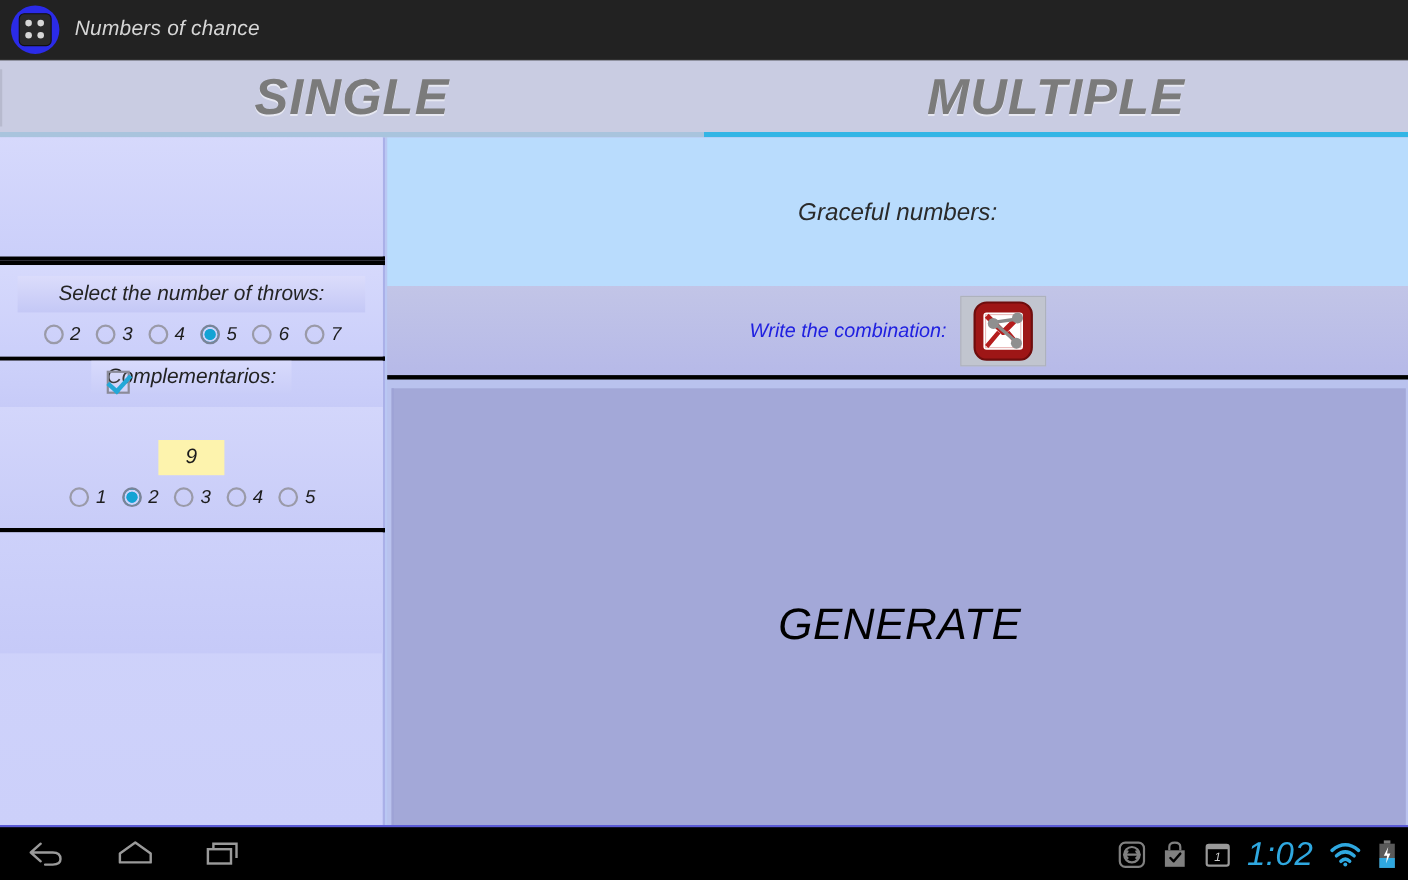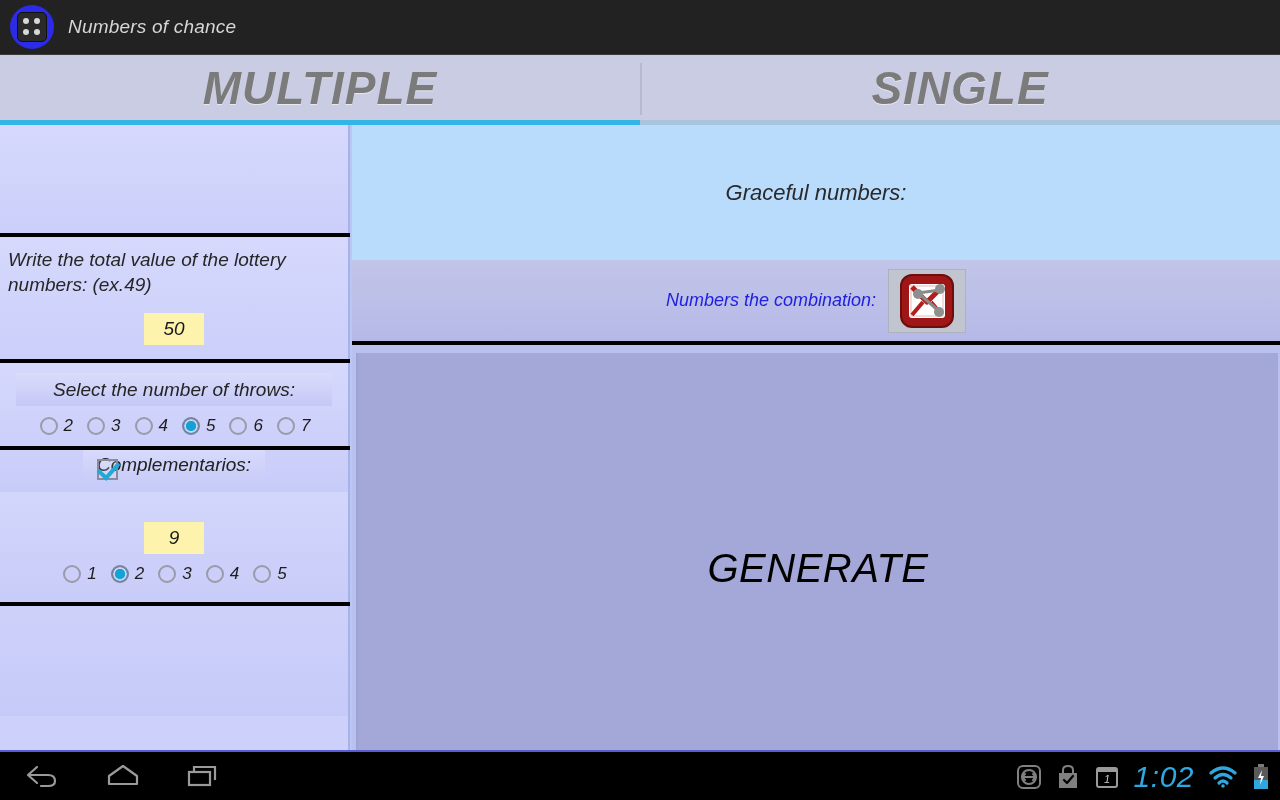--- a/index.html
+++ b/index.html
@@ -289,41 +289,37 @@
           <i></i>
           <i></i>
           <i></i>
           <i></i>
         </span>
     </div>
     <div id="app-title">Numbers of chance</div>
   </div>
 
   <div id="tabbar">
+    <div class="tab inactive">
+      <span class="tab-label">SINGLE</span>
+      <span class="underline"></span>
+    </div>
     <div class="tab active">
       <span class="tab-label">MULTIPLE</span>
       <span class="underline"></span>
     </div>
-    <div class="tab inactive">
-      <span class="tab-label">SINGLE</span>
-      <span class="underline"></span>
-    </div>
   </div>
 
   <div id="main">
 
     <div id="left-panel">
 
       <div id="lp-spacer" class="lp-block"></div>
       <div class="rule"></div>
 
-      <div id="lp-total" class="lp-block">
-        <div class="lp-text">Write the total value of the lottery numbers: (ex.49)</div>
-        <div class="yellow-field">50</div>
-      </div>
       <div class="rule"></div>
 
       <div id="lp-throws" class="lp-block">
         <div class="band-label">Select the number of throws:</div>
         <div class="radio-row" id="throws-radios">
             <span class="radio-item">
               <span class="radio"></span>
               <span class="radio-label">2</span>
             </span>
             <span class="radio-item">
@@ -387,21 +383,21 @@
 
       <div id="lp-tail"></div>
     </div>
 
     <div id="right-panel">
       <div id="result-box">
         <div id="result-title">Graceful numbers:</div>
       </div>
 
       <div id="share-row">
-        <div id="share-label">Numbers the combination:</div>
+        <div id="share-label">Write the combination:</div>
         <div id="share-btn">
           <svg id="share-glyph" viewBox="0 0 56 56">
             <rect x="2" y="2" width="52" height="52" rx="11" fill="#9e1616"></rect>
             <rect x="2" y="2" width="52" height="52" rx="11" fill="none" stroke="#6e0d0d" stroke-width="2"></rect>
             <rect x="10" y="11" width="36" height="34" rx="3" fill="#ffffff"></rect>
             <rect x="12" y="13" width="32" height="30" fill="#ffffff" stroke="#e9b8b8" stroke-width="1"></rect>
             <path d="M13 14 L28 28 L43 14 L43 42 L13 42 Z" fill="#ffffff"></path>
             <path d="M13 14 L28 29 L43 14" fill="none" stroke="#b51d1d" stroke-width="5" stroke-linejoin="round"></path>
             <path d="M13 42 L24 29 M43 42 L32 29" stroke="#b51d1d" stroke-width="4" fill="none"></path>
             <path d="M19 20 L41 17 M19 20 L40 38" stroke="#8a8a8a" stroke-width="3" fill="none"></path>

